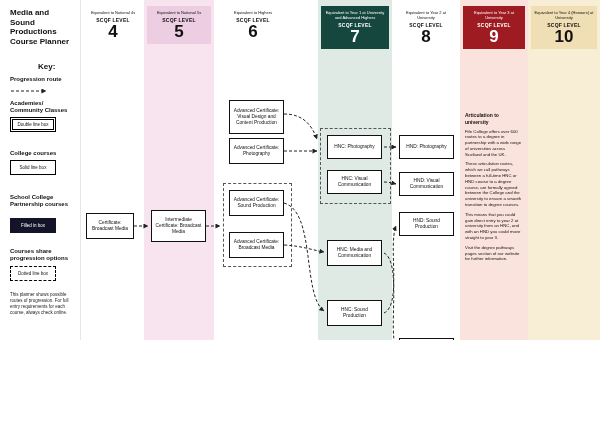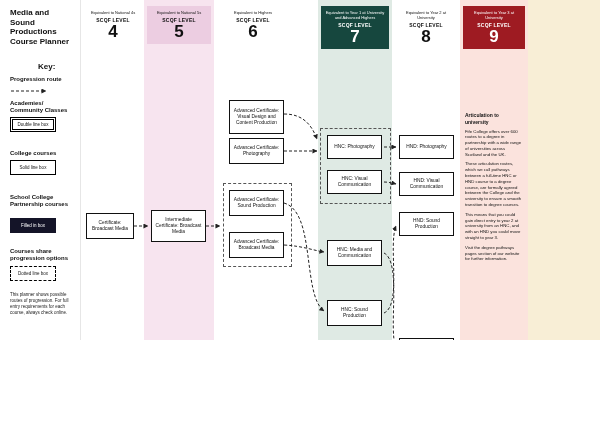--- a/index.html
+++ b/index.html
@@ -129,20 +129,25 @@
   <div class="badge badge-8">
     <div class="eq">Equivalent to Year 2 at University</div>
     <div class="scqf">SCQF LEVEL</div>
     <div class="num">8</div>
   </div>
   <div class="badge badge-9">
     <div class="eq">Equivalent to Year 3 at University</div>
     <div class="scqf">SCQF LEVEL</div>
     <div class="num">9</div>
   </div>
+  <div class="badge badge-10">
+    <div class="eq">Equivalent to Year 4 (Honours) at University</div>
+    <div class="scqf">SCQF LEVEL</div>
+    <div class="num">10</div>
+  </div>
 
   <div class="group" style="left:223px; top:183px; width:67px; height:82px"></div>
   <div class="group" style="left:320px; top:128px; width:69px; height:74px"></div>
 
   <div class="course" style="left:86px;  top:213px; width:48px; height:26px">
       <span>Certificate: Broadcast Media</span>
     </div>
   <div class="course" style="left:151px; top:210px; width:55px; height:32px">
       <span>Intermediate Certificate: Broadcast Media</span>
     </div>

